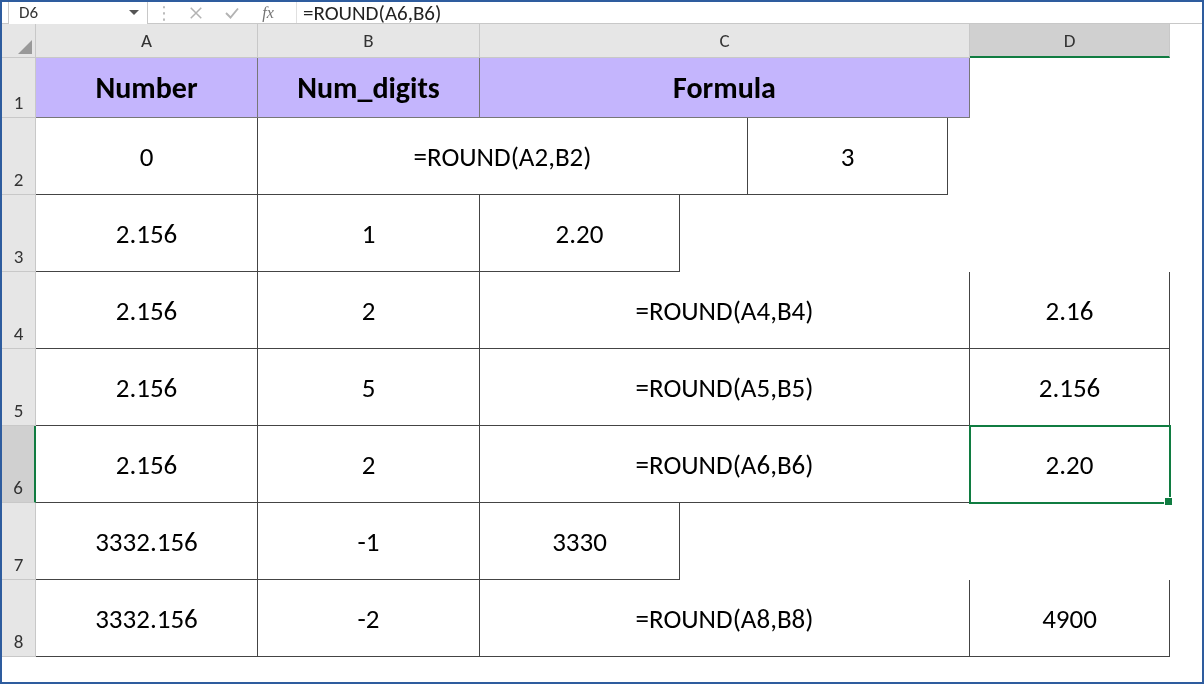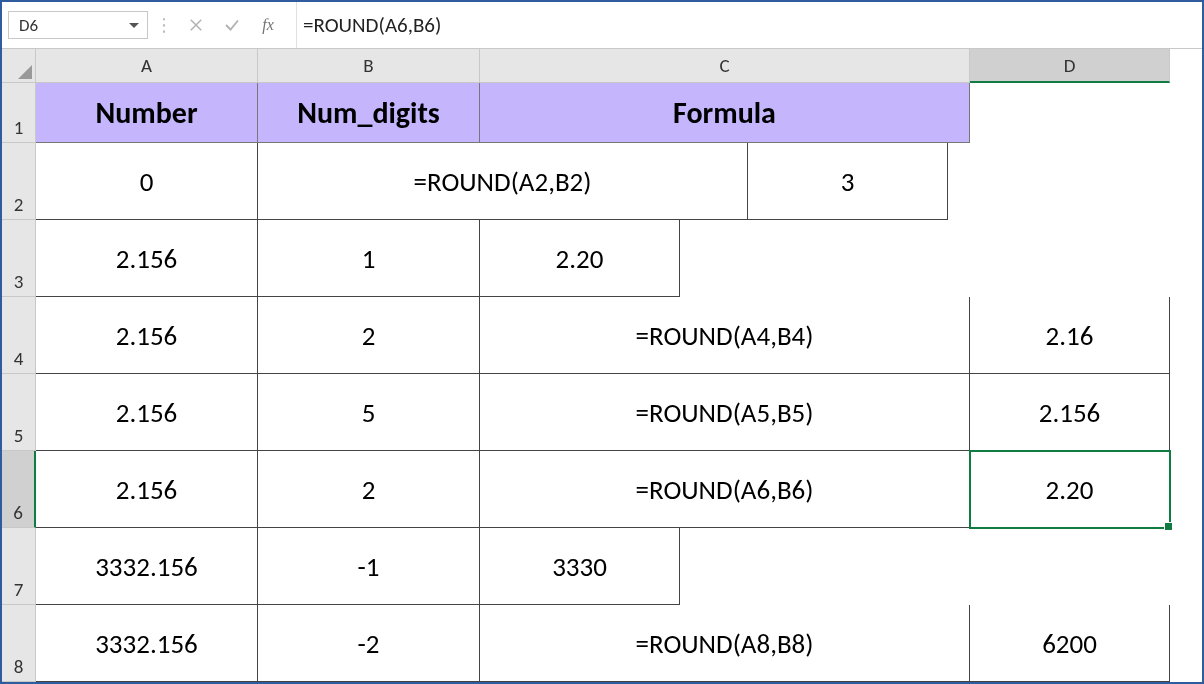--- a/index.html
+++ b/index.html
@@ -11,21 +11,21 @@
       font-family: Calibri, Arial, sans-serif;
       background: #fff;
       border: 2px solid #2e5c9e;
       width: 1204px;
       height: 684px;
       overflow: hidden;
     }
     .formula-bar {
       display: flex;
       align-items: center;
-      height: 47px;
+      height: 22px;
       border-bottom: 1px solid #c8c8c8;
       background: #fff;
     }
     .namebox {
       width: 140px;
       height: 28px;
       margin-left: 6px;
       border: 1px solid #c8c8c8;
       display: flex;
       align-items: center;
@@ -371,19 +371,19 @@
           <div class="cell tbl-border tbl-data w-a h-data">
               <span>3332.156</span>
             </div>
           <div class="cell tbl-border tbl-data w-b h-data">
               <span>-2</span>
             </div>
           <div class="cell tbl-border tbl-data w-c h-data">
               <span>=ROUND(A8,B8)</span>
             </div>
           <div class="cell tbl-border tbl-data w-d h-data">
-              <span>6200</span>
+              <span>4900</span>
             </div>
         </div>
       </div>
     </div>
   </div>
 </div>
 
 </body></html>

